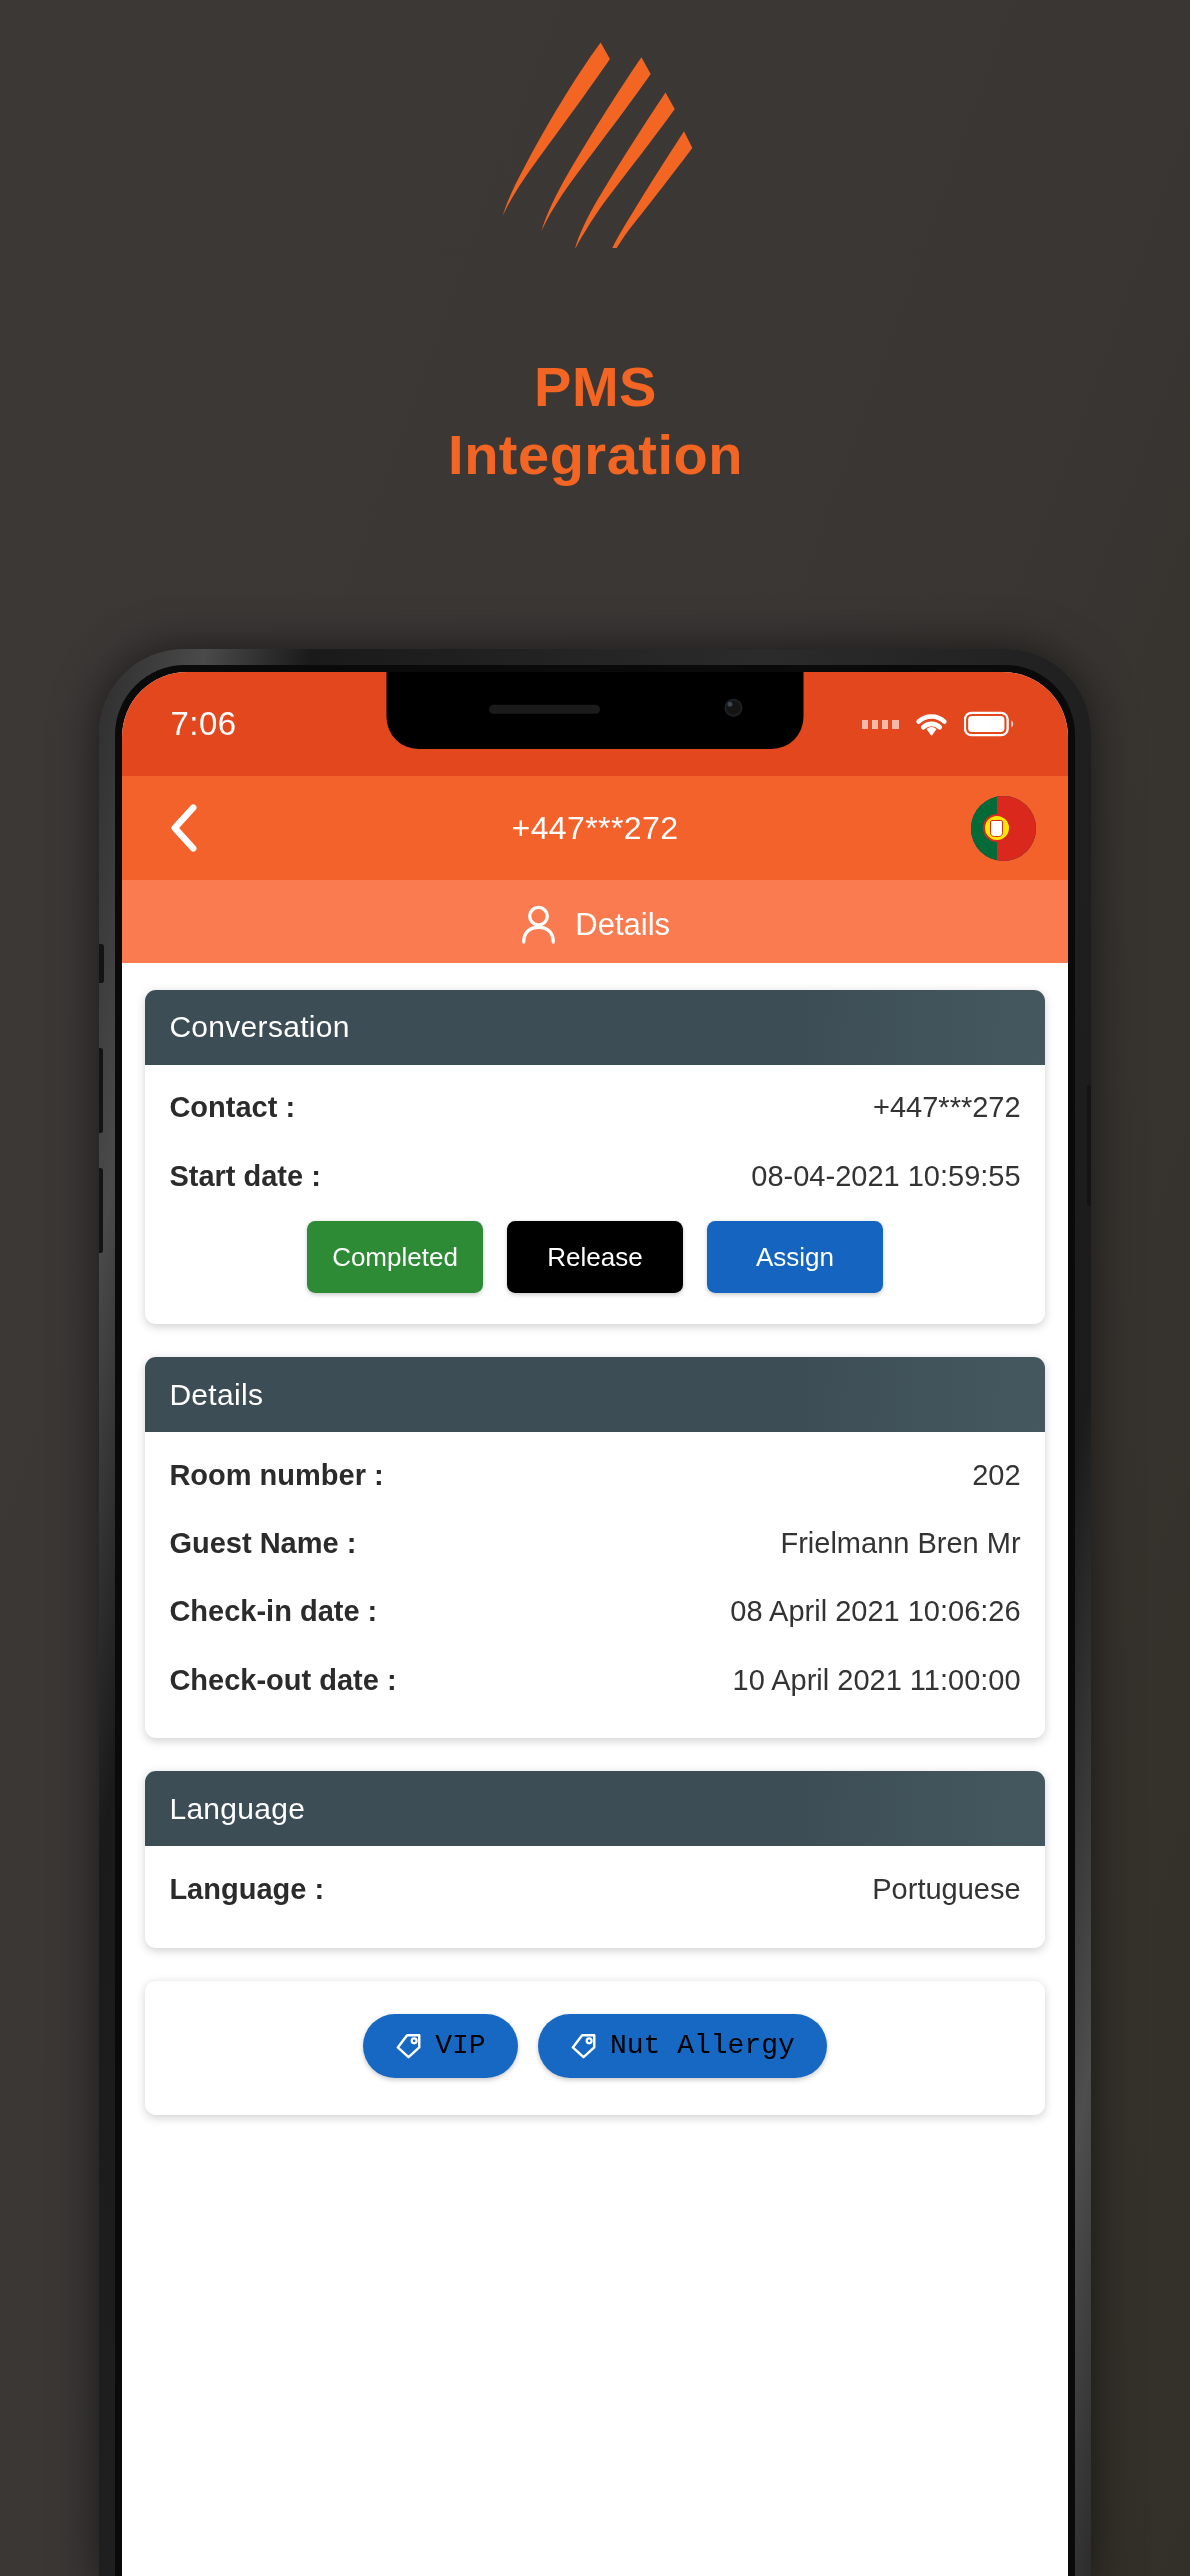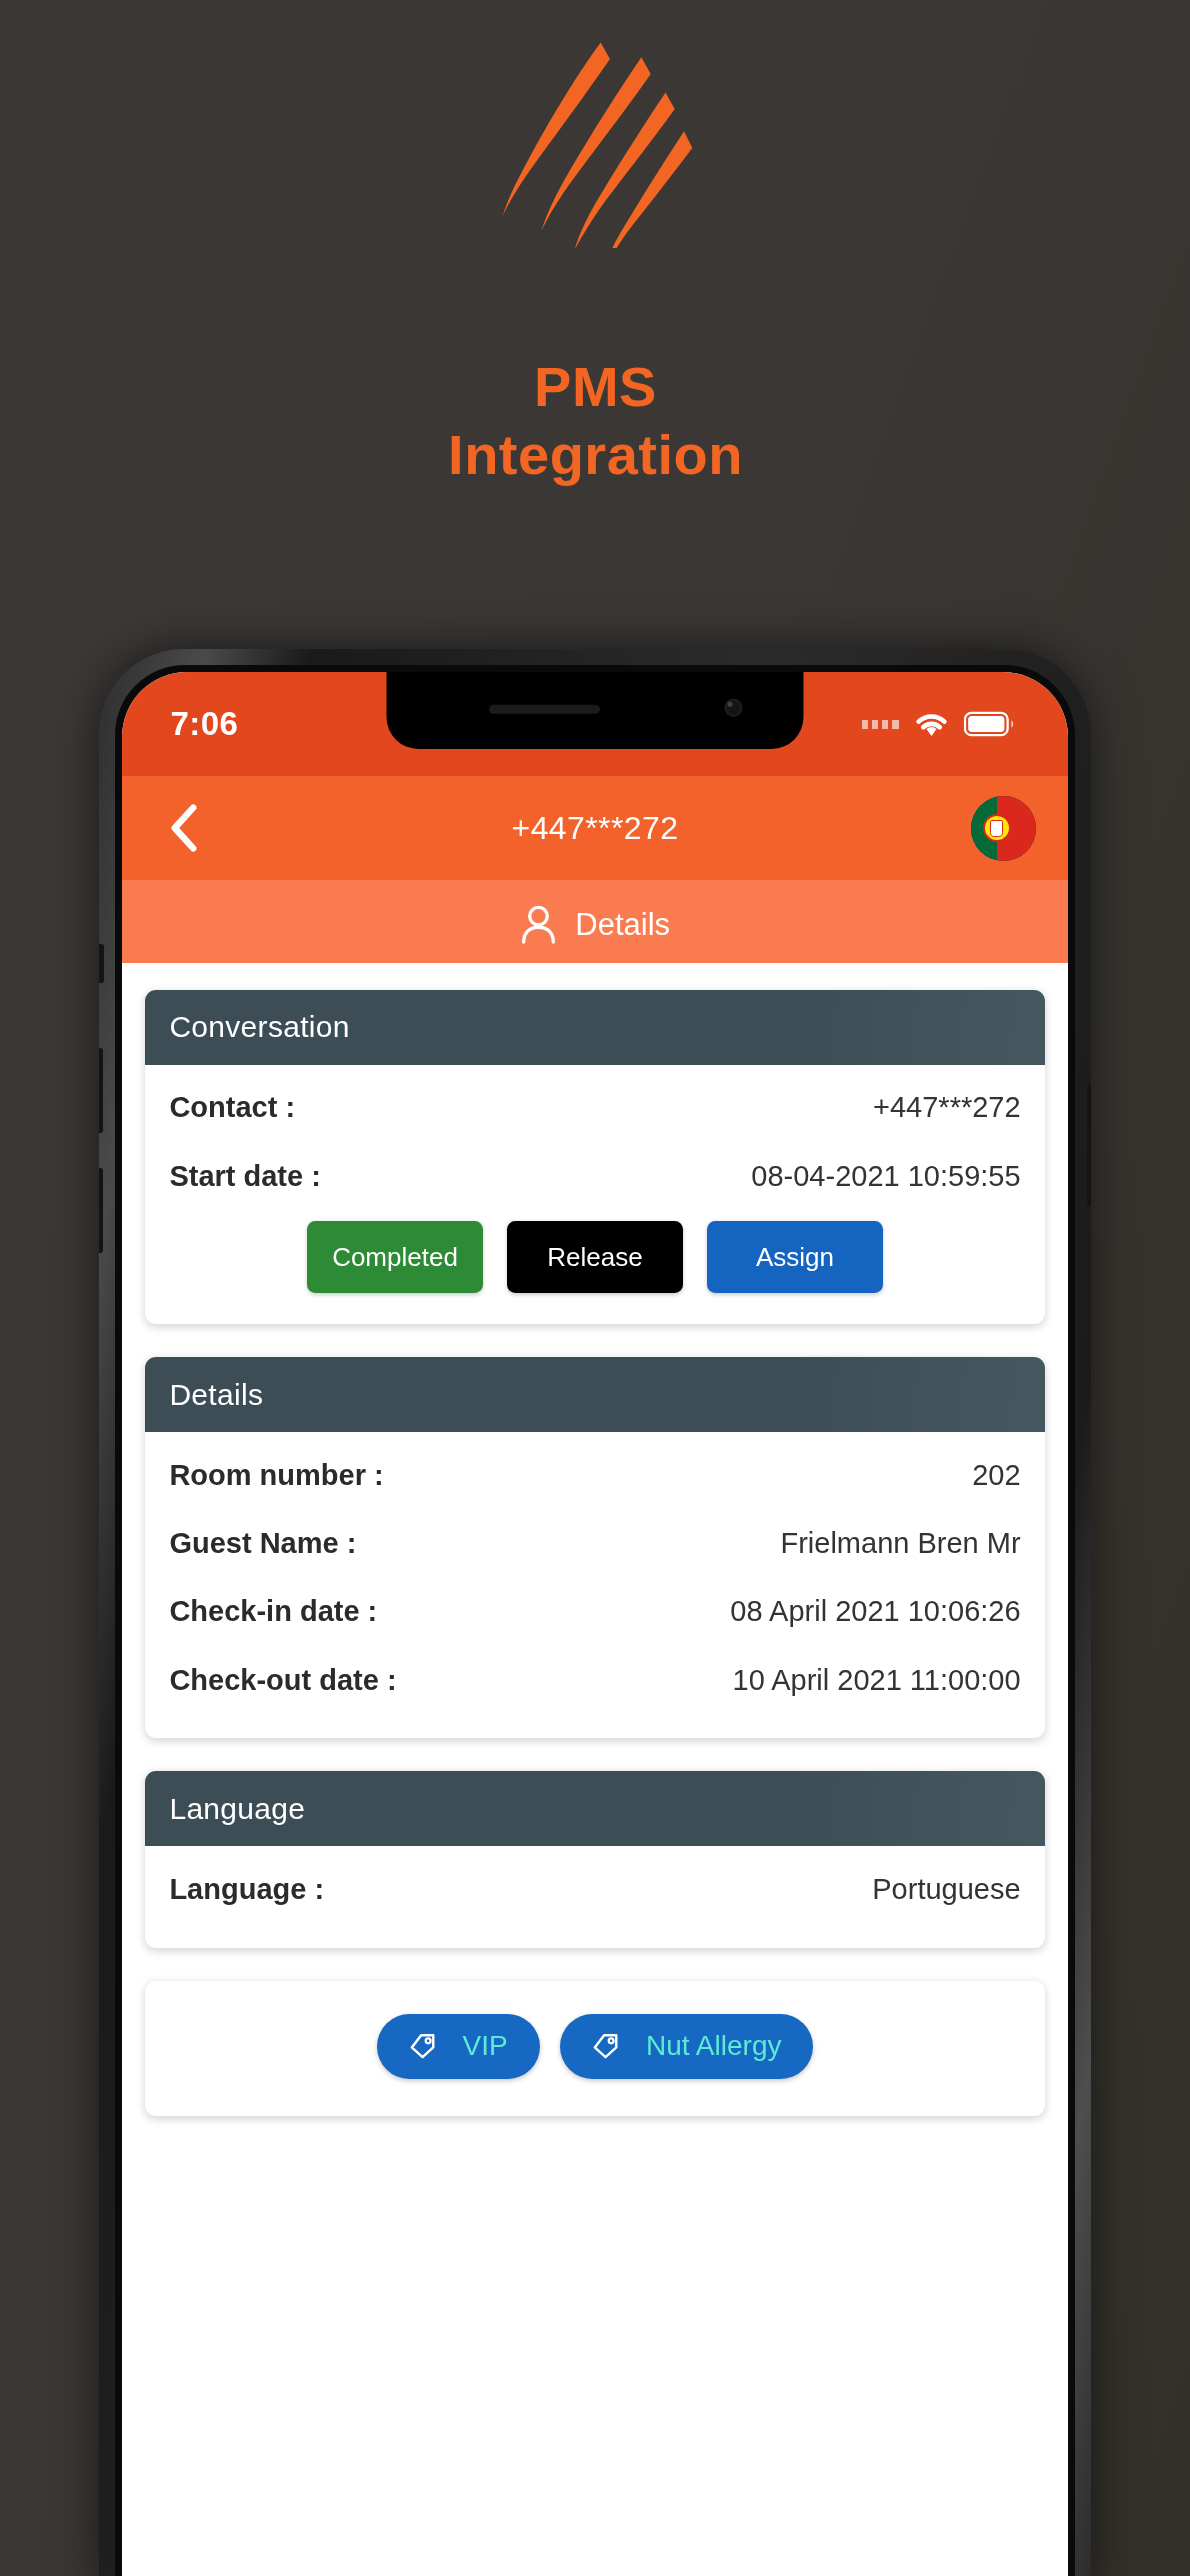--- a/index.html
+++ b/index.html
@@ -64,21 +64,21 @@
   .b-power  { right:-2.8px; top:436px; width:6.5px; height:121px; }
 
   
   .statusbar {
     position:relative; height:104px;
     background:#E2471E;
     display:flex; align-items:center;
     padding:0 52px 0 48px;
     color:#fff;
   }
-  .sb-time { font-size:33px; font-weight:700; letter-spacing:0.5px; }
+  .sb-time { font-size:33px; font-weight:400; letter-spacing:0.5px; }
   .sb-right { margin-left:auto; display:flex; align-items:center; gap:15px; }
   .sb-dots { display:flex; gap:3.7px; align-items:flex-end; }
   .sb-dots i { display:block; width:6.5px; height:8.3px; background:rgba(255,255,255,.62); }
   .notch {
     position:absolute; left:50%; top:-5.6px; transform:translateX(-50%);
     width:417px; height:82px; background:#000;
     border-radius:0 0 32px 32px;
   }
   .notch .speaker {
     position:absolute; left:38%; top:52%; transform:translate(-50%,-50%);
@@ -171,24 +171,25 @@
     min-width:176px; cursor:pointer;
     font-family:"Liberation Sans", sans-serif;
     box-shadow:0 1.9px 4.6px rgba(0,0,0,.2);
   }
   .abtn.green { background:#2E8B35; }
   .abtn.red   { background:#000000; }
   .abtn.blue  { background:#1565C0; }
 
   .tag-row { display:flex; justify-content:center; gap:20.4px; padding:24px 0 13px; }
   .tag {
-    background:#1668C2; color:#5eead4; border-radius:37px;
+    background:#1668C2; color:#000000; border-radius:37px;
     padding:16.7px 32px; font-size:28px; font-weight:500;
-    display:flex; align-items:center; gap:26px; cursor:pointer;
+    display:flex; align-items:center; gap:12px; cursor:pointer;
     box-shadow:0 1.9px 5.6px rgba(0,0,0,.22);
+    font-family:Liberation Mono, monospace;
   }
   svg { display:block; }
 </style>
 </head>
 <body>
 
 <div class="promo">
   <div class="logo-wrap">
     <svg viewBox="0 0 300 230" width="278" height="213">
       <g fill="#F26522">

